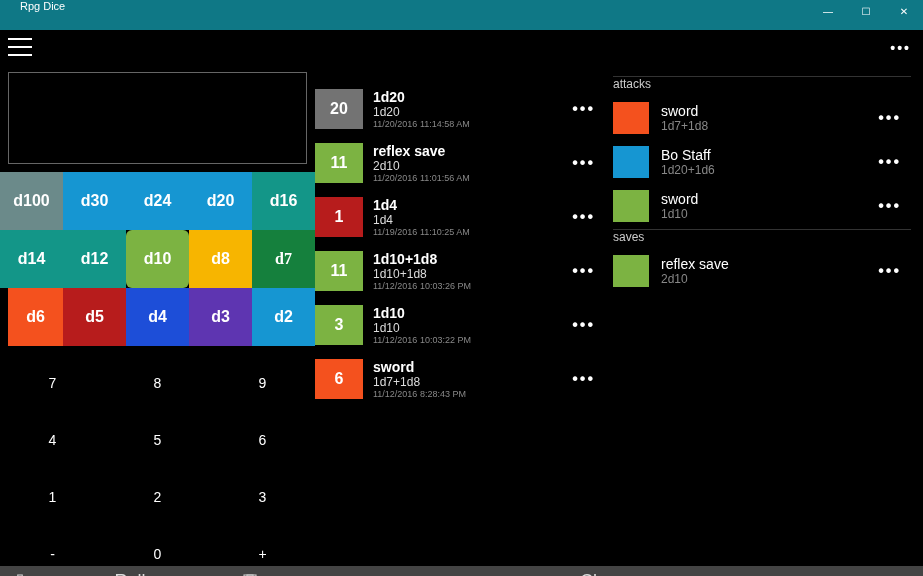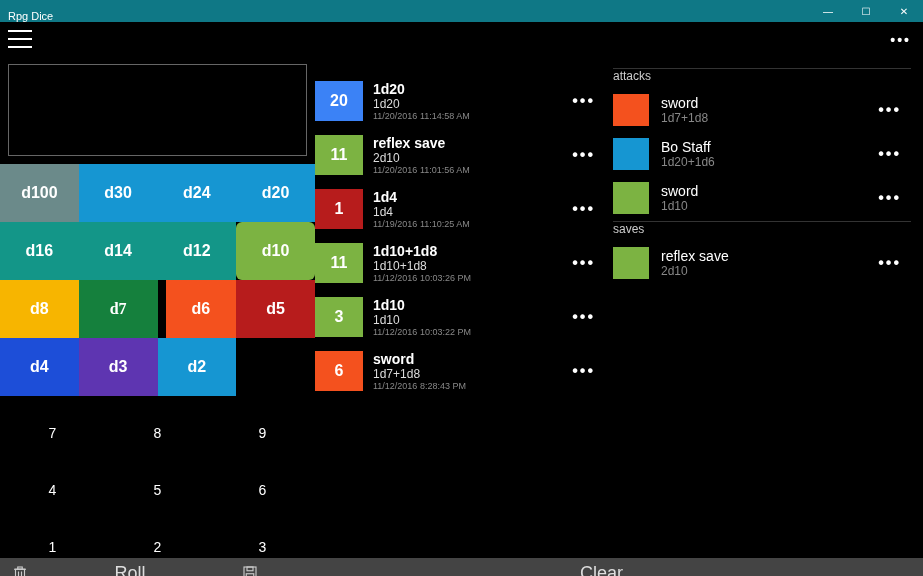--- a/index.html
+++ b/index.html
@@ -1,26 +1,26 @@
 <!DOCTYPE html>
 <html><head>
 <meta charset="utf-8">
 <style>
 *{margin:0;padding:0;box-sizing:border-box;font-family:'Segoe UI',Arial,sans-serif}
 body{background:#3a3a3a;width:923px;height:576px;overflow:hidden}
-.titlebar{height:22px;background:#0f7886;display:flex;align-items:flex-end;padding-left:8px;color:#fff;font-size:11px}
+.titlebar{height:30px;background:#0f7886;display:flex;align-items:flex-start;padding-left:20px;color:#fff;font-size:11px}
 .tb-spacer{flex:1}
 .tb-btn{width:38px;height:22px;display:flex;align-items:center;justify-content:center;color:#fff;font-size:10px}
 .app{height:536px;background:#000;display:flex;position:relative}
 .hamburger{position:absolute;top:8px;left:8px;width:24px;height:18px;display:flex;flex-direction:column;justify-content:space-between}
 .hamburger span{height:2px;background:#fff}
 .more-top{position:absolute;top:10px;right:12px;color:#fff;letter-spacing:2px;font-size:14px;font-weight:bold}
 .left{width:315px;padding-top:42px}
 .preview{height:92px;border:1px solid #666;margin:0 8px 8px 8px;background:#000}
-.dice-grid{display:grid;grid-template-columns:repeat(4,1fr);grid-auto-rows:58px}
+.dice-grid{display:grid;grid-template-columns:repeat(5,1fr);grid-auto-rows:58px}
 .die{display:flex;align-items:center;justify-content:center;color:#fff;font-weight:bold;font-size:16px}
 .numpad{display:grid;grid-template-columns:repeat(3,1fr);grid-auto-rows:57px;margin-top:8px}
 .numbtn{display:flex;align-items:center;justify-content:center;color:#fff;font-size:14px}
 .middle{width:290px;padding-top:54px}
 .roll-row{display:flex;align-items:center;height:50px;margin-bottom:4px}
 .roll-badge{width:48px;height:40px;display:flex;align-items:center;justify-content:center;color:#fff;font-weight:bold;font-size:16px;margin-right:10px}
 .roll-info{flex:1}
 .roll-name{color:#fff;font-size:14px;font-weight:bold}
 .roll-formula{color:#ddd;font-size:12px}
 .roll-time{color:#888;font-size:9px}
@@ -84,21 +84,21 @@
         <div class="numbtn">2</div>
         <div class="numbtn">3</div>
         <div class="numbtn">-</div>
         <div class="numbtn">0</div>
         <div class="numbtn">+</div>
       </div>
   </div>
 
   <div class="middle" id="rolls">
       <div class="roll-row">
-        <div class="roll-badge" style="background:#3b82f6">20</div>
+        <div class="roll-badge" style="background:#737373">20</div>
         <div class="roll-info">
           <div class="roll-name">1d20</div>
           <div class="roll-formula">1d20</div>
           <div class="roll-time">11/20/2016 11:14:58 AM</div>
         </div>
         <div class="more">•••</div>
       </div>
       <div class="roll-row">
         <div class="roll-badge" style="background:#7cb342">11</div>
         <div class="roll-info">

